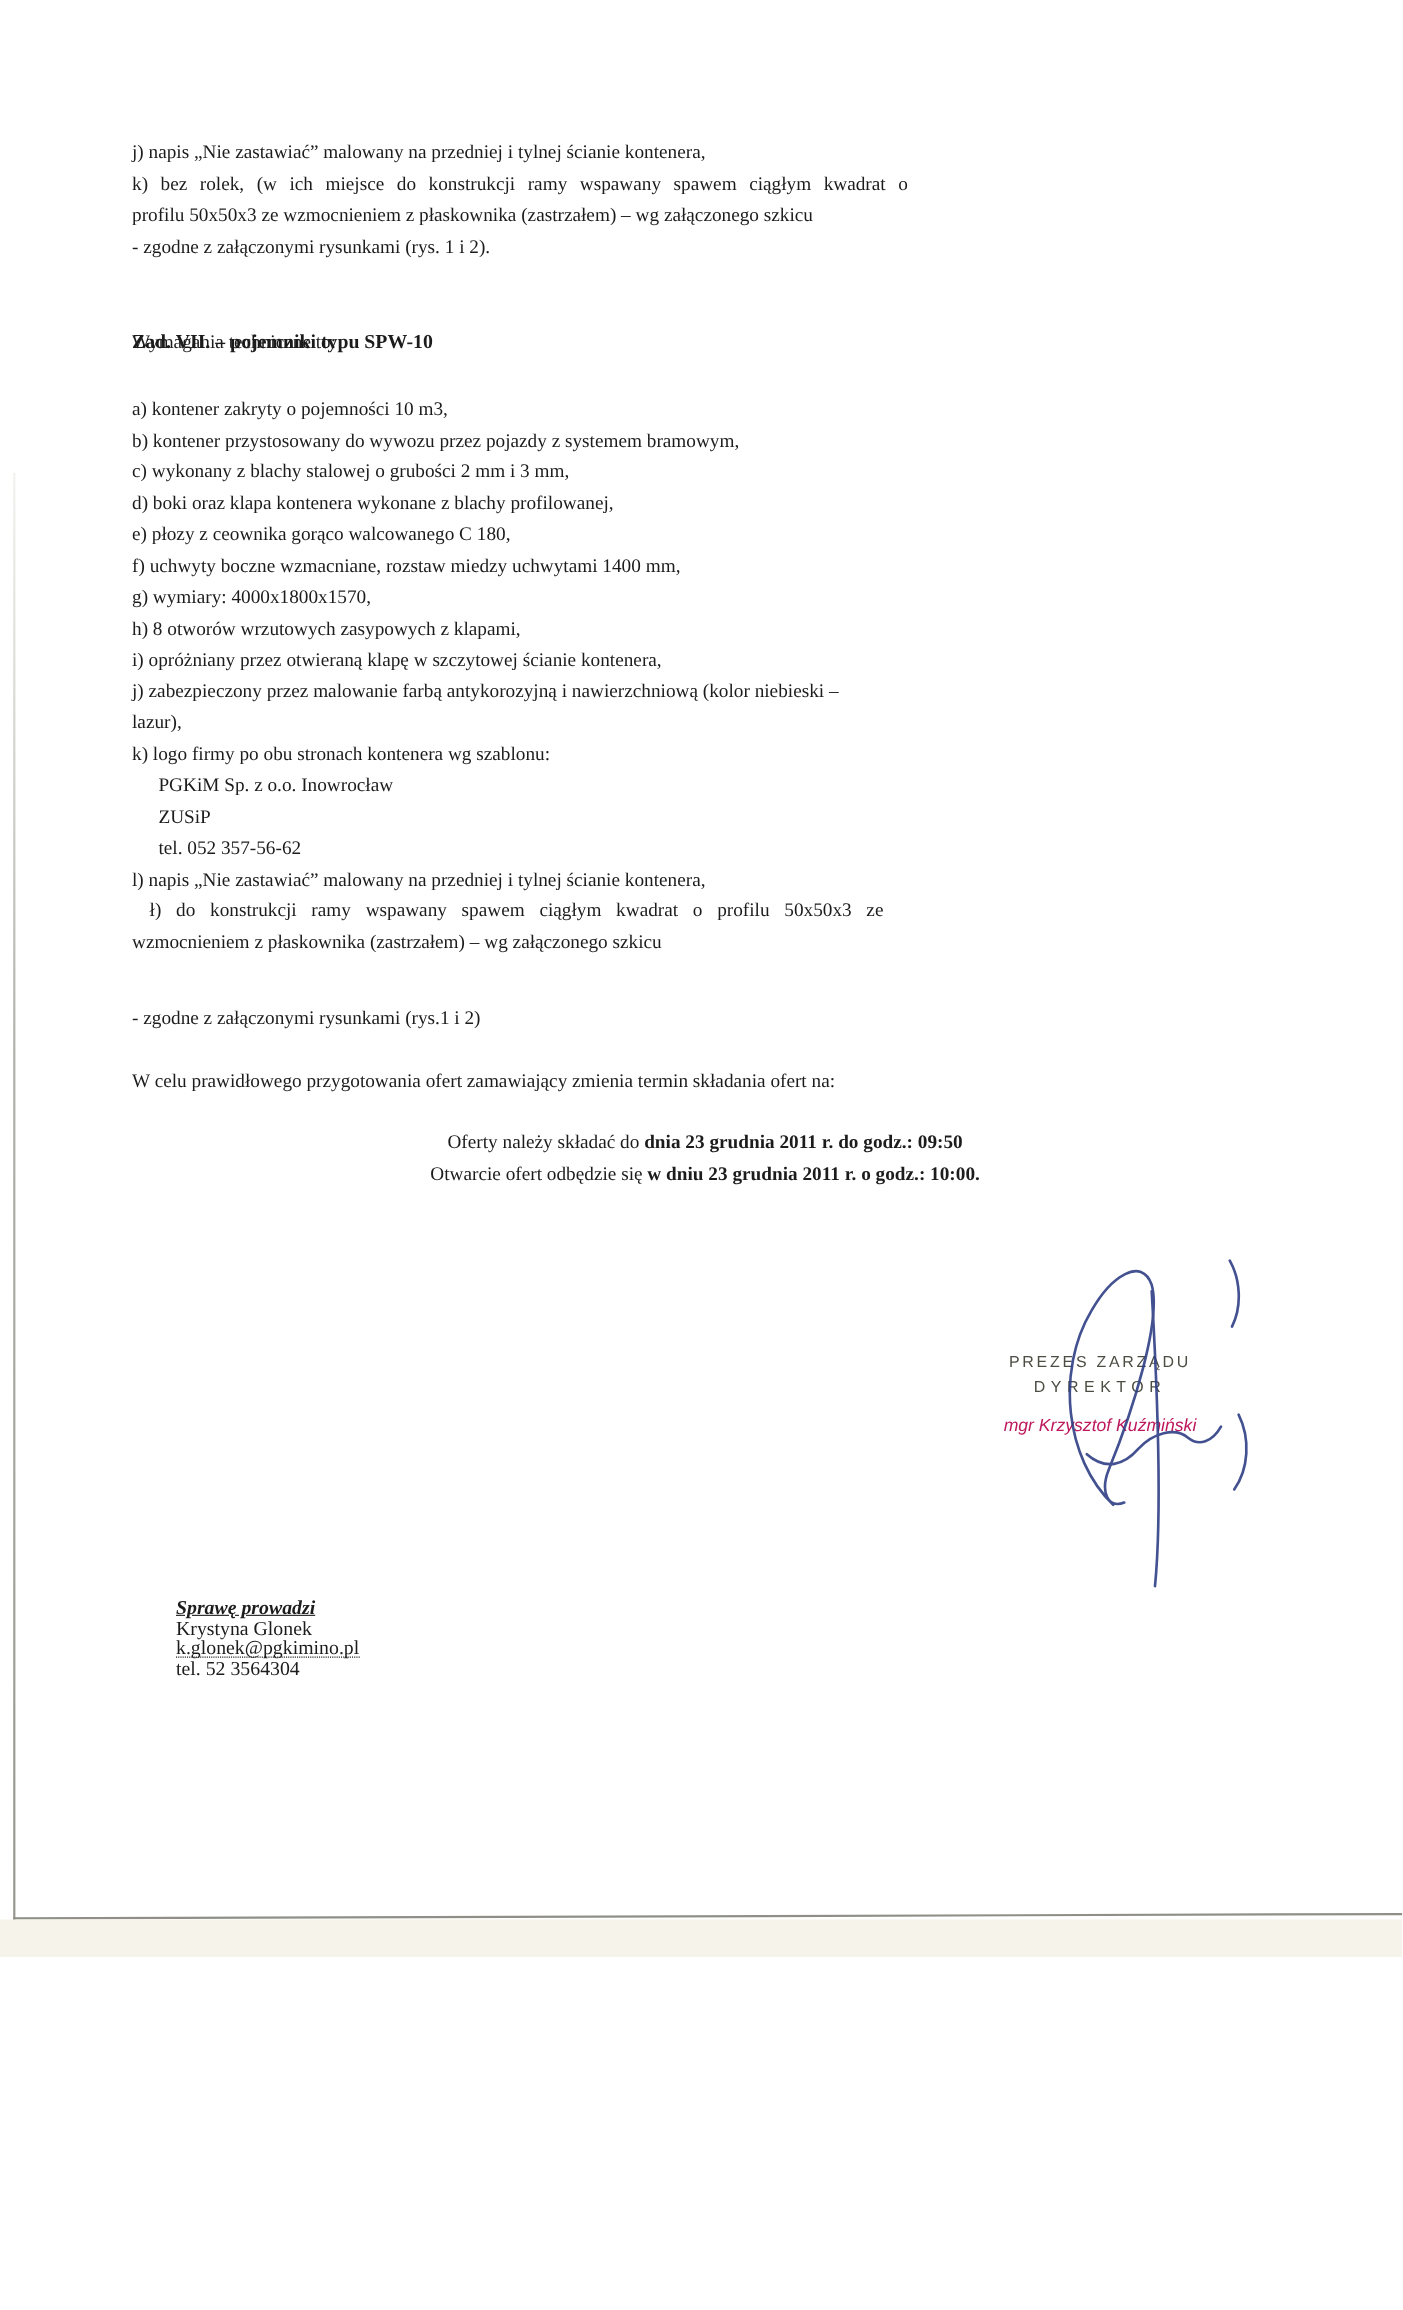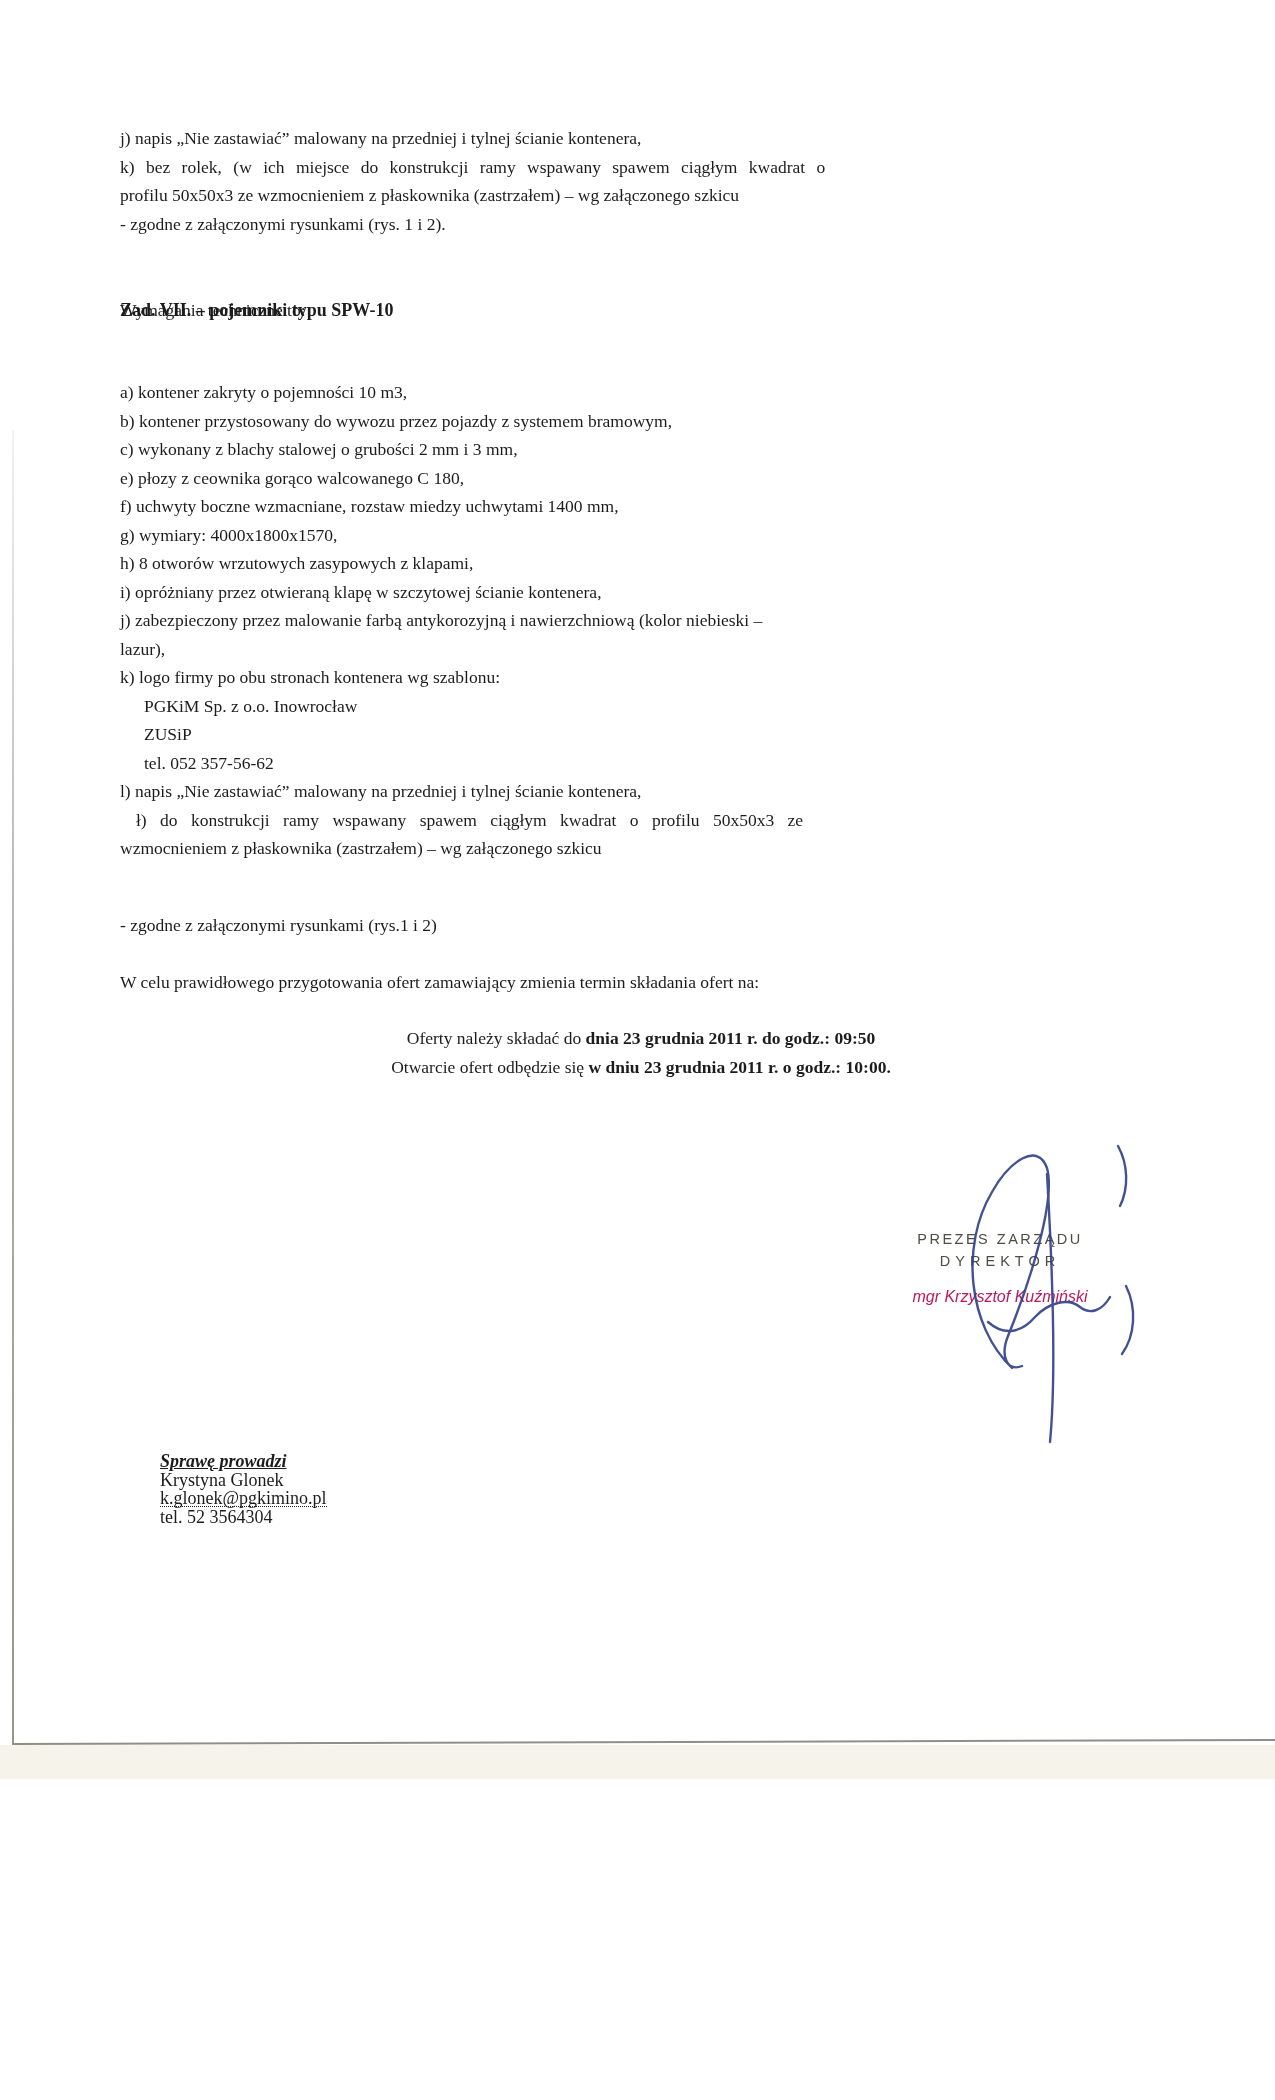--- a/index.html
+++ b/index.html
@@ -72,24 +72,25 @@
   <div class="tblock" style="top:124px;">
     <div class="line">j) napis „Nie zastawiać” malowany na przedniej i tylnej ścianie kontenera,</div>
     <div class="line justify1">k) bez rolek, (w ich miejsce do konstrukcji ramy wspawany spawem ciągłym kwadrat o</div>
     <div class="line">profilu 50x50x3 ze wzmocnieniem z płaskownika (zastrzałem) – wg załączonego szkicu</div>
     <div class="line">- zgodne z załączonymi rysunkami (rys. 1 i 2).</div>
   </div>
 
   <div class="tblock heading" style="top:268px;">Zad. VII. – pojemniki typu SPW-10</div>
   <div class="tblock" style="top:296px;">Wymagania techniczne to:</div>
 
-  <div class="tblock" style="top:378px;font-family:Liberation Serif, serif;">
+  <div class="tblock" style="top:357px;font-family:Liberation Serif, serif;">
     <div class="line">a) kontener zakryty o pojemności 10 m3,</div>
     <div class="line">b) kontener przystosowany do wywozu przez pojazdy z systemem bramowym,</div>
     <div class="line">c) wykonany z blachy stalowej o grubości 2 mm i 3 mm,</div>
+    <div class="line">d) boki oraz klapa kontenera wykonane z blachy profilowanej,</div>
     <div class="line">e) płozy z ceownika gorąco walcowanego C 180,</div>
     <div class="line">f) uchwyty boczne wzmacniane, rozstaw miedzy uchwytami 1400 mm,</div>
     <div class="line">g) wymiary: 4000x1800x1570,</div>
     <div class="line">h) 8 otworów wrzutowych zasypowych z klapami,</div>
     <div class="line">i) opróżniany przez otwieraną klapę w szczytowej ścianie kontenera,</div>
     <div class="line">j) zabezpieczony przez malowanie farbą antykorozyjną i nawierzchniową (kolor niebieski –</div>
     <div class="line">lazur),</div>
     <div class="line">k) logo firmy po obu stronach kontenera wg szablonu:</div>
     <div class="line indent">PGKiM Sp. z o.o. Inowrocław</div>
     <div class="line indent">ZUSiP</div>

